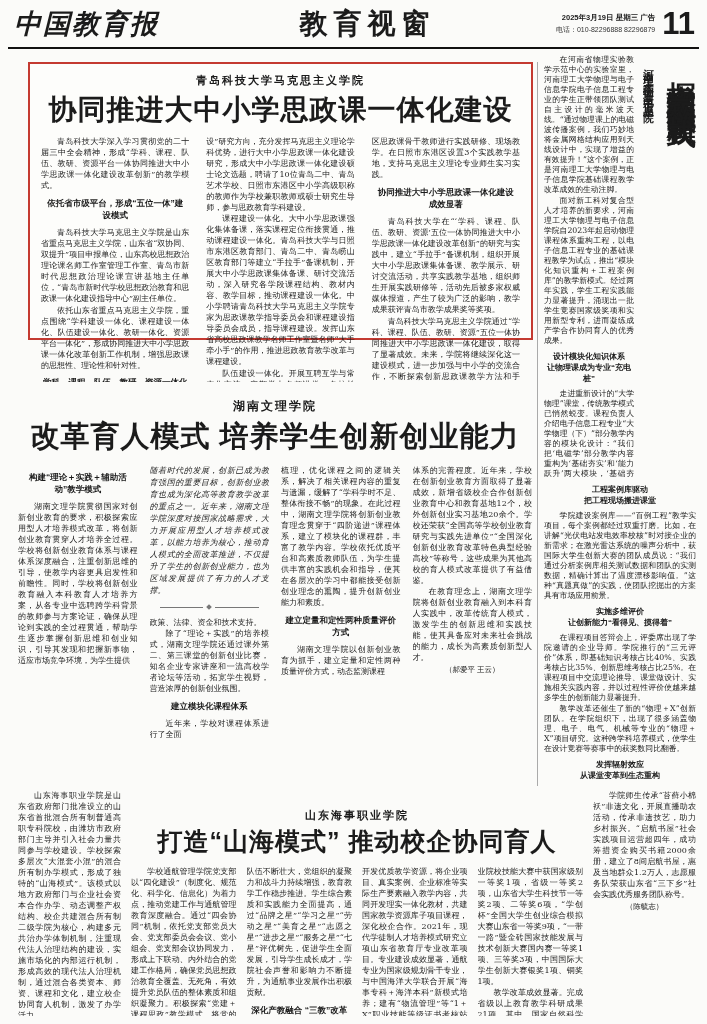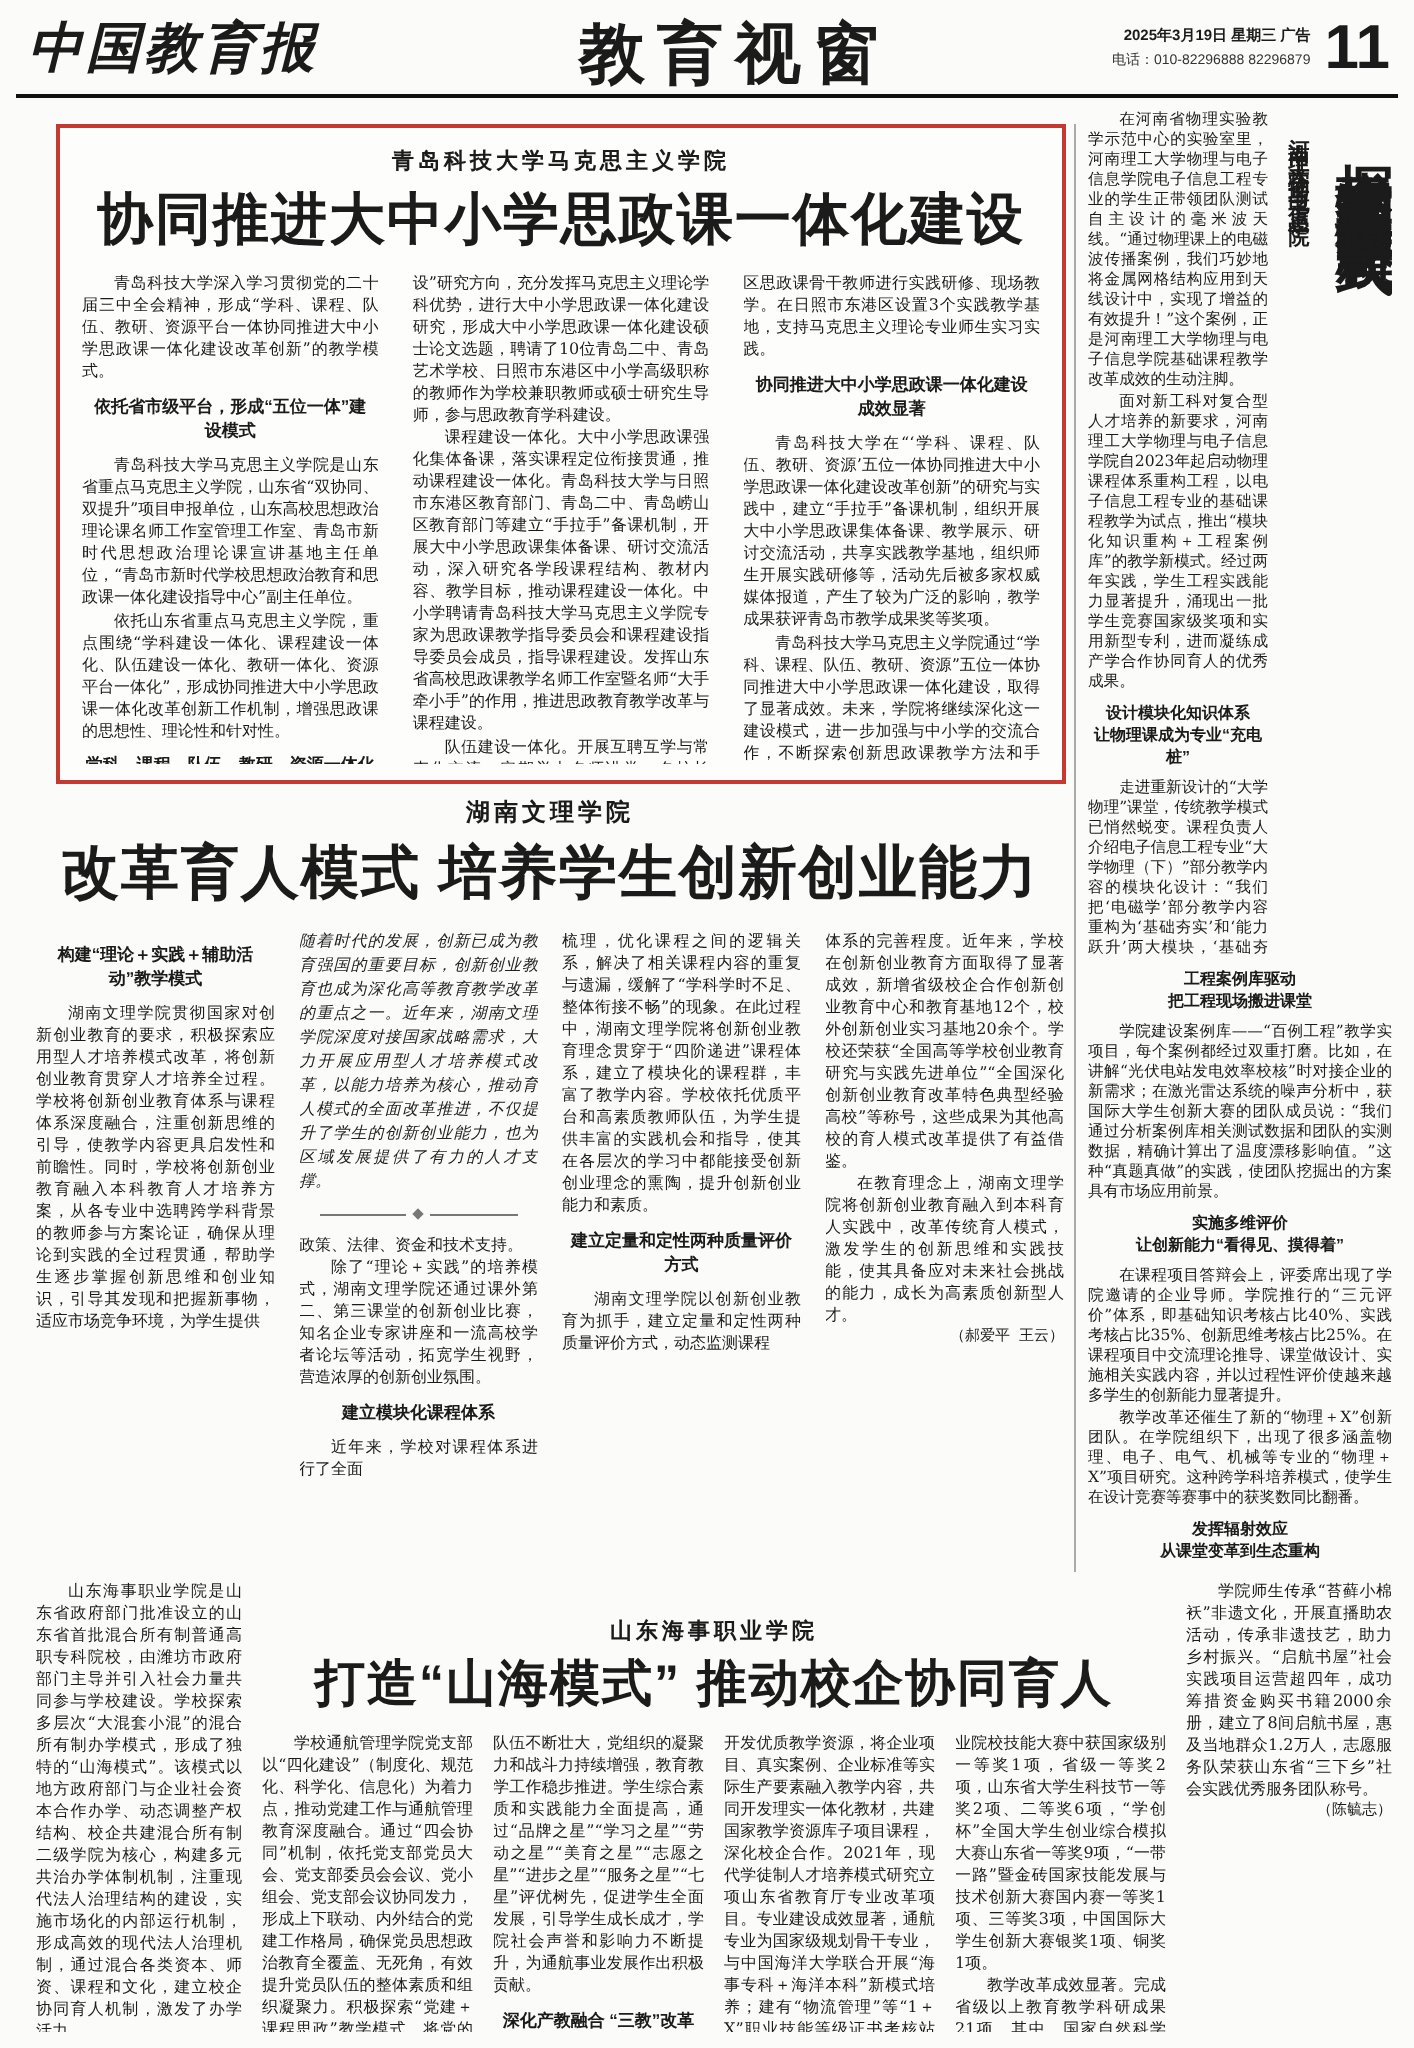--- a/index.html
+++ b/index.html
@@ -10,51 +10,51 @@
   }
   
   #hdr{position:absolute;left:0;top:0;width:707px;height:50px;}
   #hdr .rule{position:absolute;left:8px;right:8px;top:47px;border-top:2.5px solid #111;}
   #masthead{
     position:absolute;left:14px;top:6px;font-size:27px;font-weight:bold;
     font-style:italic;letter-spacing:2px;font-family:"DejaVu Serif",serif;
   }
   #section-title{
     position:absolute;left:0;right:0;top:5px;text-align:center;
-    font-size:33px;font-weight:bold;letter-spacing:6px;
+    font-size:28px;font-weight:bold;letter-spacing:6px;
     font-family:"Liberation Sans","DejaVu Sans",sans-serif;
     padding-left:28px;
   }
   #hdr-right{position:absolute;right:12px;top:8px;display:flex;align-items:center;gap:7px;}
   #hdr-right .lines{text-align:right;font-family:"Liberation Sans",sans-serif;}
   #date-line{font-size:7.5px;font-weight:bold;margin-left:16px;}
   #phone-line{font-size:7px;color:#333;margin-top:2px;}
   #page-num{font-size:31px;font-weight:bold;font-family:"Liberation Sans",sans-serif;line-height:1;}
   
   .bt{font-size:8px;line-height:11px;text-align:justify;}
   .p{text-indent:2em;margin:0 0 1px 0;}
   .sub{
     font-family:"Liberation Sans","DejaVu Sans",sans-serif;font-weight:bold;
     text-align:center;font-size:8.5px;line-height:12px;margin:6px 4px;text-indent:0;
   }
   .inline-sub{font-family:"Liberation Sans",sans-serif;font-weight:bold;text-align:center;
     font-size:8.5px;line-height:12px;margin:5px 0;text-indent:0;}
-  .byline{text-align:right;font-size:7.5px;margin-top:0;text-indent:0;font-family:Liberation Mono, monospace;}
+  .byline{text-align:center;font-size:7.5px;margin-top:0;text-indent:0;font-family:Liberation Serif, serif;}
   .kicker{
     text-align:center;font-family:"Liberation Sans",sans-serif;
     font-size:11px;font-weight:bold;letter-spacing:2px;
   }
   .big-head{
     text-align:center;font-family:"Liberation Sans","DejaVu Sans",sans-serif;
     font-weight:bold;letter-spacing:1px;
   }
   .cols{display:flex;gap:17px;overflow:hidden;}
   .col{flex:1;overflow:hidden;}
   
-  #qust{position:absolute;left:28px;top:62px;width:505px;height:330px;
+  #qust{position:absolute;left:28px;top:62px;width:505px;height:278px;
     border:2.5px solid #c43a31;box-sizing:border-box;padding:7px 11px 5px 11px;background:#fdfdfb;}
   #qust .kicker{margin-top:2px;}
   #qust .big-head{font-size:28px;margin:3px 0 7px 0;}
   #qust .cols{height:246px;}
   
   #vrule{position:absolute;left:537px;top:62px;height:724px;border-left:1px solid #aaa;}
   
   #hpu{position:absolute;left:544px;top:55px;width:152px;height:737px;overflow:hidden;}
   #hpu-top{display:flex;height:424px;overflow:hidden;}
   #hpu-text{flex:1;overflow:hidden;padding-right:4px;}

